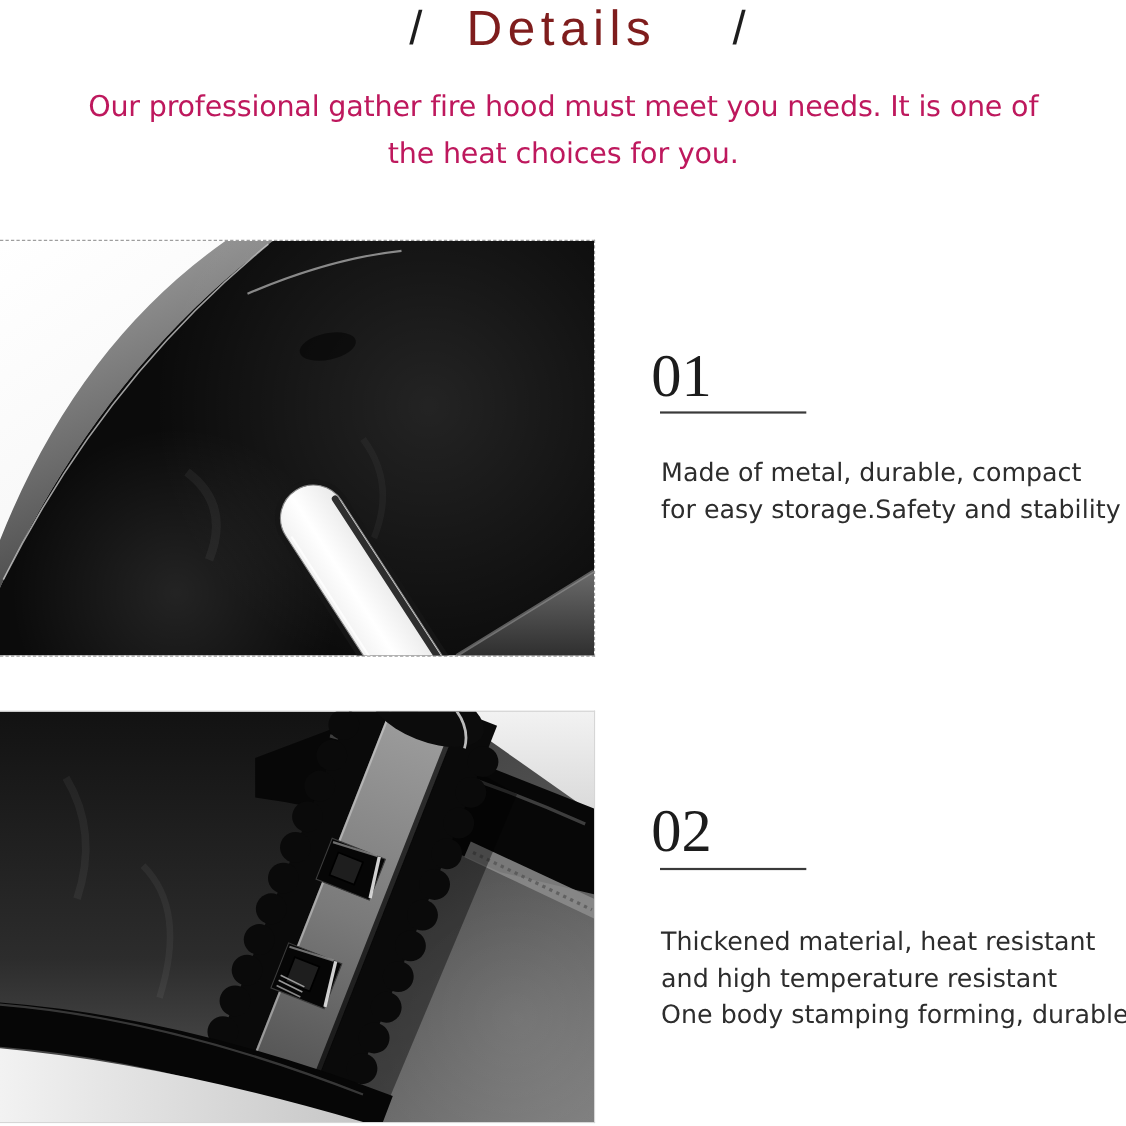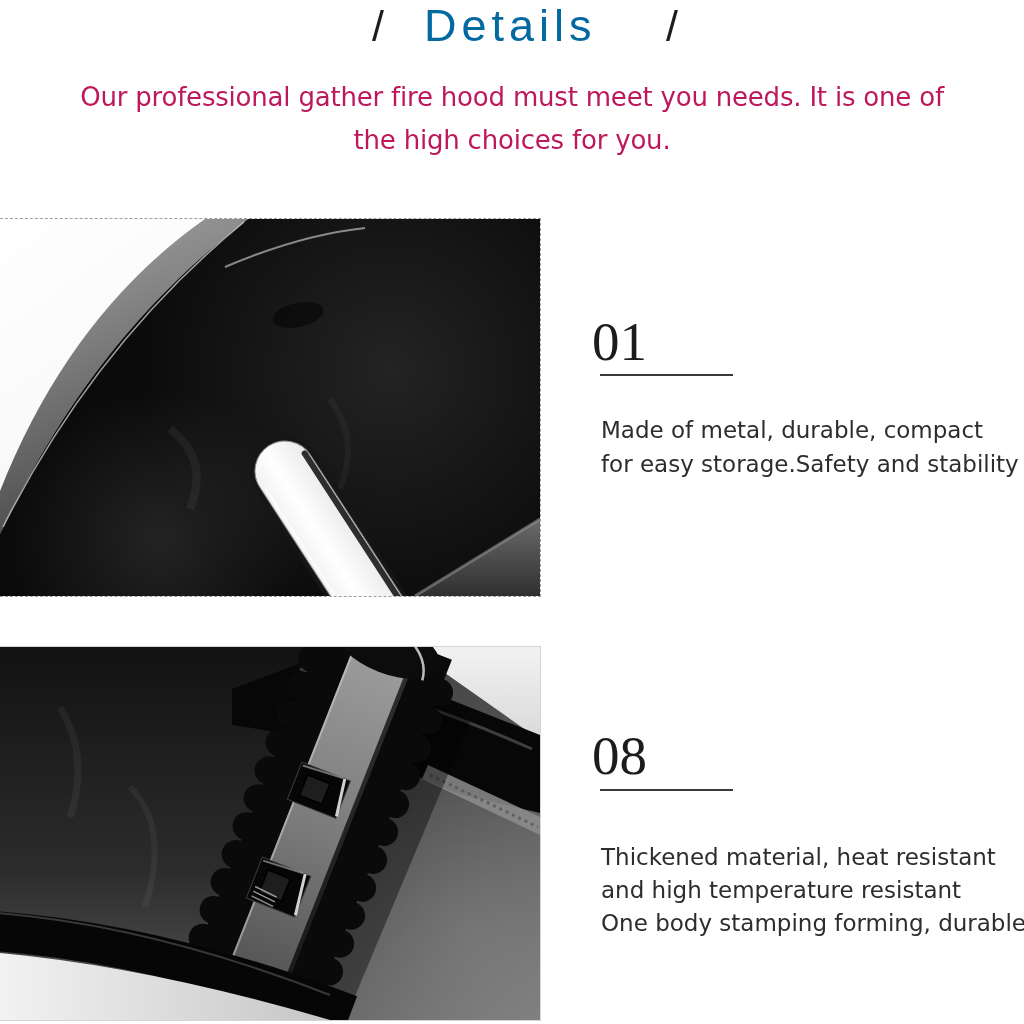--- a/index.html
+++ b/index.html
@@ -10,21 +10,21 @@
   
   .slash{
     position:absolute;top:1px;font-family:"Liberation Sans",sans-serif;
     font-size:43px;font-weight:400;color:#1d1d1d;line-height:50px;
   }
   .slash-left{left:372px;}
   .slash-right{left:666px;}
   .page-title{
     position:absolute;top:0px;left:424px;
     font-family:"Liberation Sans",sans-serif;font-size:45px;font-weight:400;
-    letter-spacing:5px;color:#0369a1;line-height:52px;white-space:nowrap;
+    letter-spacing:5px;color:#7f1d1d;line-height:52px;white-space:nowrap;
   }
   .subtitle{
     position:absolute;top:76px;left:0;width:1024px;text-align:center;
     font-size:26px;line-height:43px;letter-spacing:-0.2px;color:#be185d;
   }
   .subtitle div{white-space:nowrap;}
   
   .photo{position:absolute;left:0;background:#fff;}
   .photo svg{display:block;}
   .photo-1{
@@ -58,21 +58,21 @@
 <body>
 
 <div class="page">
 
   <div class="slash slash-left">/</div>
   <div class="page-title">Details</div>
   <div class="slash slash-right">/</div>
 
   <div class="subtitle">
     <div>Our professional gather fire hood must meet you needs. It is one of</div>
-    <div>the high choices for you.</div>
+    <div>the heat choices for you.</div>
   </div>
 
   <div class="photo photo-1">
     <svg width="540" height="377" viewBox="0 0 540 377">
       <defs>
         <linearGradient id="p1bg" x1="0" y1="0" x2="1" y2="1">
           <stop offset="0" stop-color="#ffffff"></stop>
             <stop offset="1" stop-color="#ededed"></stop>
         </linearGradient>
         <linearGradient id="rimg" x1="0" y1="0" x2="0.35" y2="1">
@@ -227,21 +227,21 @@
           <path d="M-22,18 L2,20" stroke="#bbbbbb" stroke-width="1.5" opacity="0.7"></path>
         </g>
       </g>
 
       <path d="M-6,284 Q160,296 350,368" stroke="#060606" stroke-width="40" fill="none"></path>
       <path d="M-4,266 Q150,278 330,348" stroke="#ffffff" stroke-width="2" fill="none" opacity="0.2"></path>
       <path d="M0,306 Q150,320 330,373 L0,373 Z" fill="url(#cornl)"></path>
     </svg>
   </div>
 
-  <div class="feature-number n2">08</div>
+  <div class="feature-number n2">02</div>
   <div class="feature-rule r2"></div>
   <div class="feature-text t2">
     <div>Thickened material, heat resistant</div>
     <div>and high temperature resistant</div>
     <div>One body stamping forming, durable</div>
   </div>
 
 </div>
 
 </body></html>

